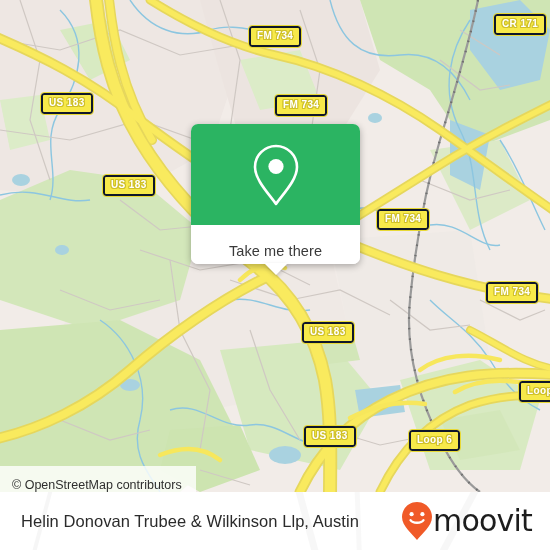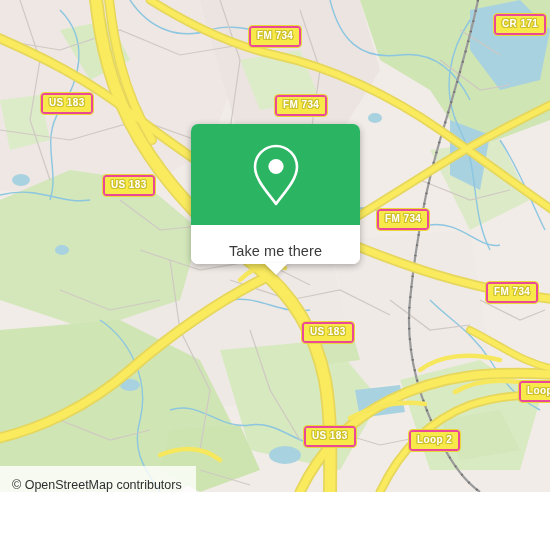--- a/index.html
+++ b/index.html
@@ -28,21 +28,21 @@
     height: 492px;
     overflow: hidden;
     background: #efe9e4;
   }
   #map-svg { position:absolute; left:0; top:0; display:block; }
 
   
   .shield {
     position: absolute;
     background: #f7e94a;
-    border: 2px solid #ec4899;
+    border: 2px solid #0f172a;
     outline: 1px solid #e8d936;
     border-radius: 3px;
     color: #ffffff;
     font-size: 10px;
     font-weight: bold;
     font-family: "Liberation Sans", sans-serif;
     line-height: 1;
     padding: 3px 6px 4px 6px;
     letter-spacing: 0.4px;
     text-shadow:
@@ -291,35 +291,48 @@
 
     <div class="shield" style="left:249px; top:26px;">FM 734</div>
     <div class="shield" style="left:494px; top:14px;">CR 171</div>
     <div class="shield" style="left:41px;  top:93px;">US 183</div>
     <div class="shield" style="left:275px; top:95px;">FM 734</div>
     <div class="shield" style="left:103px; top:175px;">US 183</div>
     <div class="shield" style="left:377px; top:209px;">FM 734</div>
     <div class="shield" style="left:486px; top:282px;">FM 734</div>
     <div class="shield" style="left:302px; top:322px;">US 183</div>
     <div class="shield" style="left:519px; top:381px;">Loop</div>
-    <div class="shield" style="left:409px; top:430px;">Loop 2</div>
+    <div class="shield" style="left:409px; top:430px;">Loop 6</div>
     <div class="shield" style="left:304px; top:426px;">US 183</div>
 
     <div id="popup-card">
       <div id="popup-green">
         <svg width="54" height="66" viewBox="0 0 54 66">
           <path d="M27 4 C15.4 4 6 13.4 6 25 C6 38 20 52 27 62 C34 52 48 38 48 25 C48 13.4 38.6 4 27 4 Z" fill="none" stroke="#ffffff" stroke-width="2.6" stroke-linejoin="round"></path>
           <circle cx="27" cy="24.5" r="7.6" fill="#ffffff"></circle>
         </svg>
       </div>
       <div id="popup-footer">
         <span id="take-me-there-label">Take me there</span>
         <div id="popup-tail"></div>
       </div>
     </div>
 
     <div id="osm-attribution">
       <span>© OpenStreetMap contributors</span>
     </div>
   </div>
 
+  <div id="bottom-bar">
+    <span id="place-title">Helin Donovan Trubee &amp; Wilkinson Llp, Austin</span>
+
+    <div id="moovit-logo">
+      <svg width="34" height="40" viewBox="0 0 34 40">
+        <path d="M17 1 C8.7 1 2 7.7 2 16 C2 25.5 12.5 33 17 39 C21.5 33 32 25.5 32 16 C32 7.7 25.3 1 17 1 Z" fill="#f05a28"></path>
+        <circle cx="11.6" cy="13.2" r="2.1" fill="#ffffff"></circle>
+        <circle cx="22.4" cy="13.2" r="2.1" fill="#ffffff"></circle>
+        <path d="M10.5 19.2 C12.6 22.6 21.4 22.6 23.5 19.2" fill="none" stroke="#ffffff" stroke-width="2.3" stroke-linecap="round"></path>
+      </svg>
+      <span id="moovit-wordmark">moovit</span>
+    </div>
+  </div>
 
 </div>
 
 </body></html>

